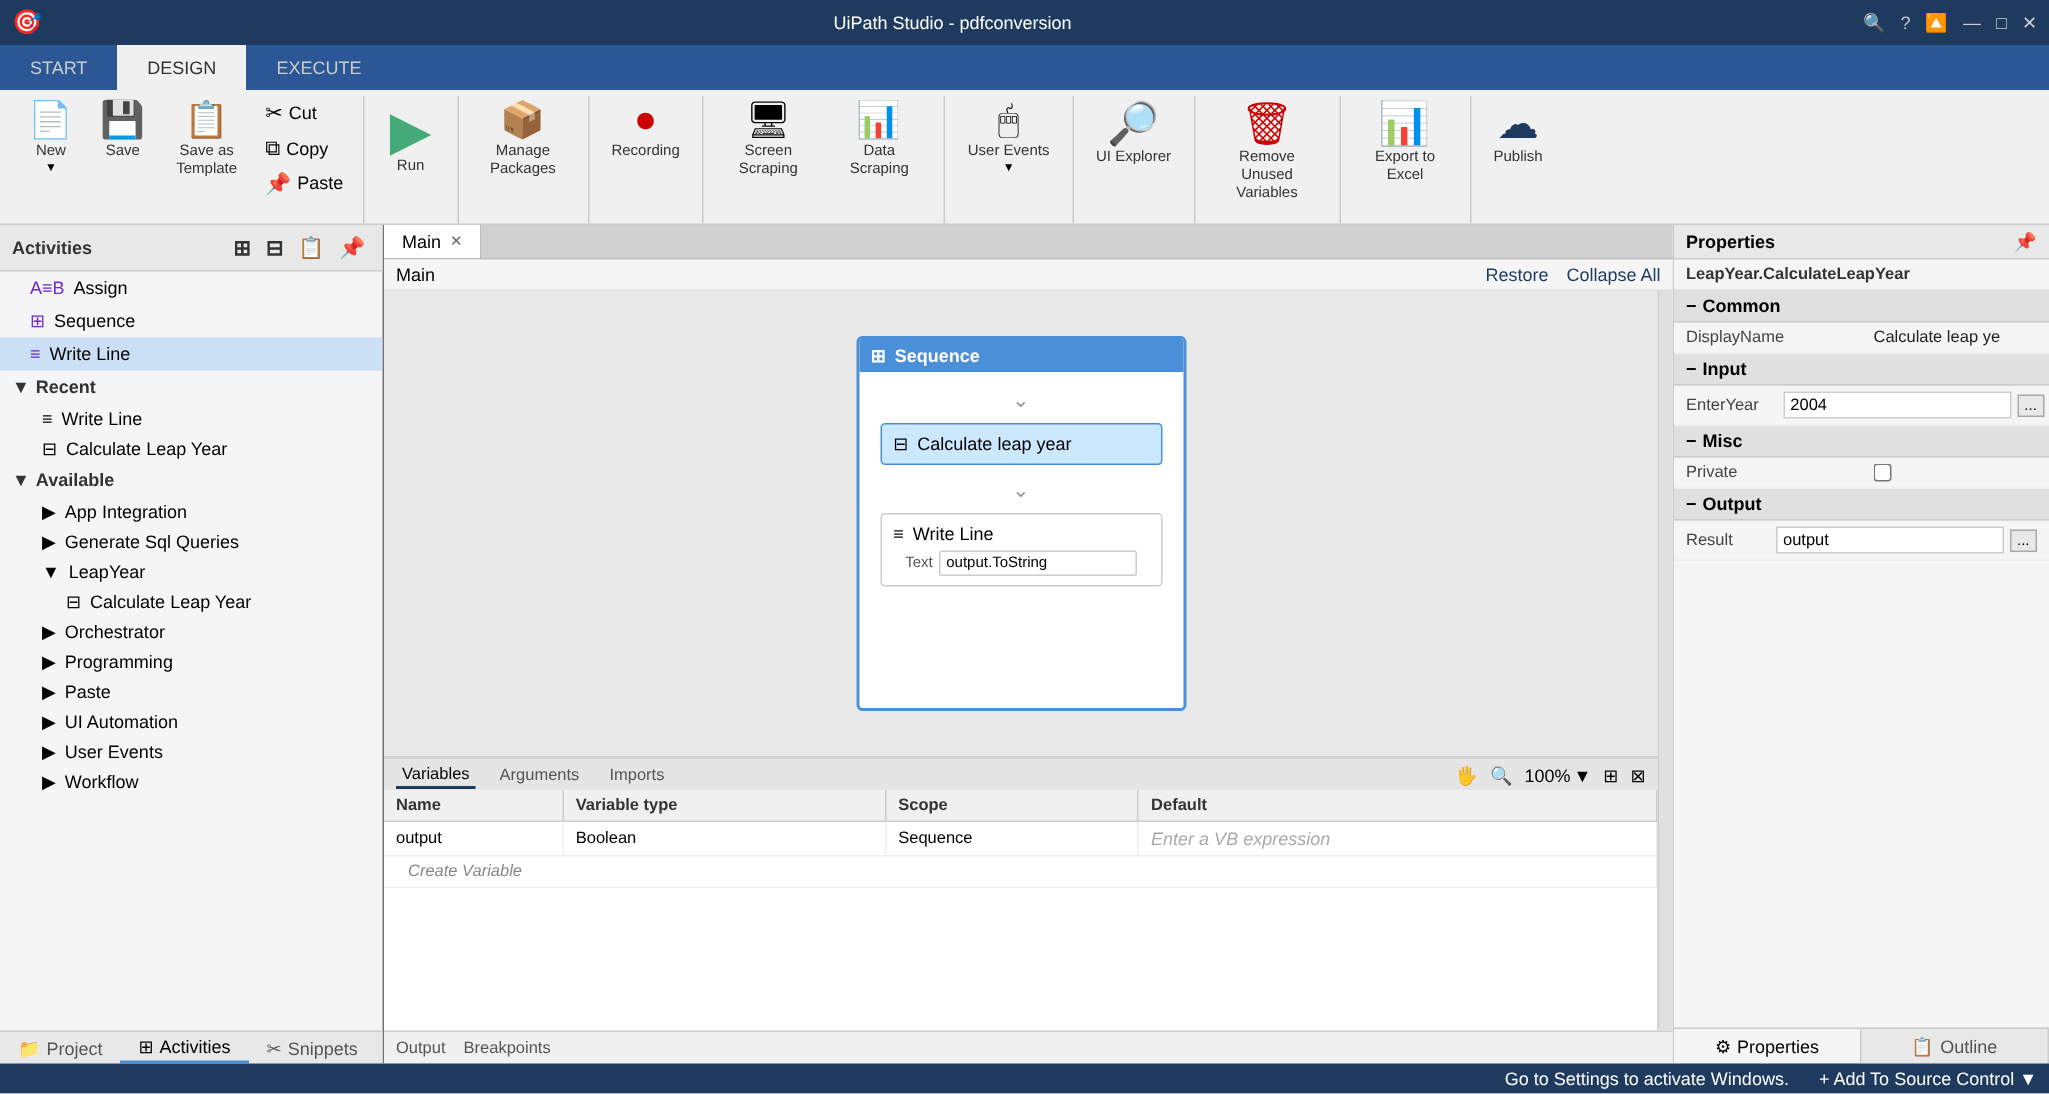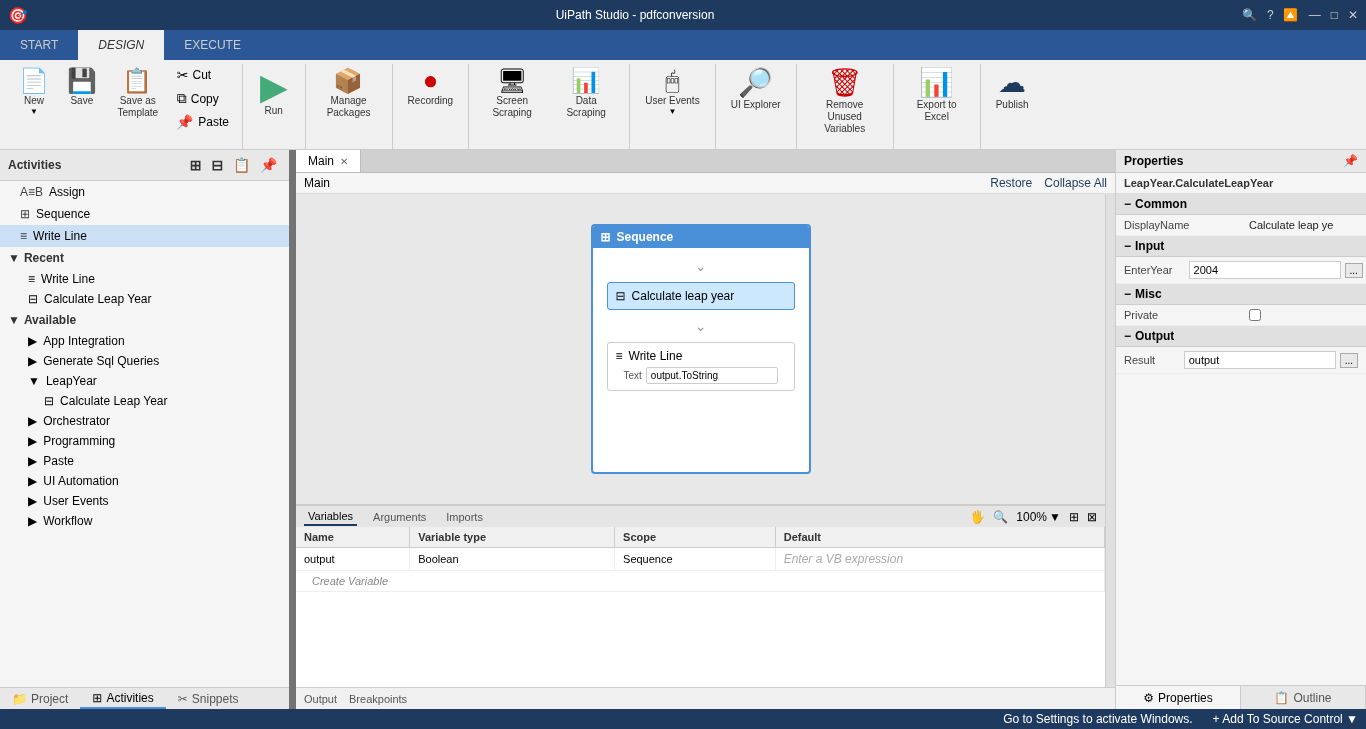--- a/index.html
+++ b/index.html
@@ -8,50 +8,50 @@
     
     .title-bar { background: #1e3a5f; color: white; height: 30px; display: flex; align-items: center; justify-content: space-between; padding: 0 8px; }
     .title-bar-left { display: flex; gap: 4px; }
     .title-bar-center { flex: 1; text-align: center; font-size: 12px; }
     .title-bar-right { display: flex; gap: 10px; font-size: 14px; cursor: pointer; }
     .title-bar-right span { color: #ccc; }
 
     
     .tab-bar { background: #2b5797; display: flex; height: 30px; }
     .tab-item { padding: 0 20px; display: flex; align-items: center; color: #ccc; cursor: pointer; font-size: 12px; }
-    .tab-item.active { background: #f0f0f0; color: #333; font-style: italic; }
+    .tab-item.active { background: #f0f0f0; color: #333; }
 
     
     .ribbon { background: #f0f0f0; border-bottom: 1px solid #ccc; display: flex; align-items: stretch; padding: 4px 4px 0 4px; min-height: 90px; }
     .ribbon-group { display: flex; align-items: flex-start; padding: 0 8px; border-right: 1px solid #ccc; gap: 4px; }
     .ribbon-group:last-child { border-right: none; }
     .ribbon-btn { display: flex; flex-direction: column; align-items: center; justify-content: flex-start; padding: 4px 6px; cursor: pointer; border: 1px solid transparent; border-radius: 2px; min-width: 40px; max-width: 70px; text-align: center; }
     .ribbon-btn .icon { font-size: 24px; line-height: 1; margin-bottom: 2px; }
     .ribbon-btn .label { font-size: 10px; color: #333; line-height: 1.2; word-break: break-word; }
     .ribbon-btn-small { display: flex; align-items: center; gap: 4px; padding: 2px 4px; cursor: pointer; border: 1px solid transparent; border-radius: 2px; }
     .ribbon-btn-small .icon-sm { font-size: 14px; }
     .ribbon-small-group { display: flex; flex-direction: column; justify-content: center; gap: 1px; }
     .ribbon-btn-large { display: flex; flex-direction: column; align-items: center; justify-content: flex-start; padding: 4px 8px; cursor: pointer; border: 1px solid transparent; border-radius: 2px; }
     .ribbon-btn-large .icon-lg { font-size: 32px; line-height: 1; }
     .ribbon-btn-large .label { font-size: 10px; color: #333; }
 
     
     .main-area { display: flex; flex: 1; overflow: hidden; }
 
     
-    .left-panel { width: 296px; background: #f5f5f5; border-right: 7px solid #737373; display: flex; flex-direction: column; }
+    .left-panel { width: 256px; background: #f5f5f5; border-right: 1px solid #737373; display: flex; flex-direction: column; }
     .panel-header { background: #e8e8e8; padding: 4px 8px; display: flex; align-items: center; justify-content: space-between; border-bottom: 1px solid #ccc; font-weight: bold; font-size: 11px; color: #333; }
     .panel-header-icons { display: flex; gap: 4px; }
     .panel-icon { cursor: pointer; padding: 2px; border: 1px solid transparent; border-radius: 2px; font-size: 14px; }
     .search-box { padding: 4px; border-bottom: 1px solid #ccc; }
     .search-input { width: 100%; padding: 3px 6px; border: 1px solid #aaa; border-radius: 2px; font-size: 11px; }
     .activities-list { flex: 1; overflow-y: auto; }
     .activity-item { padding: 4px 8px 4px 20px; cursor: pointer; display: flex; align-items: center; gap: 6px; }
     .activity-item.selected { background: #cce0f5; }
-    .activity-icon { font-size: 12px; color: #404040; }
+    .activity-icon { font-size: 12px; color: #6d28d9; }
     .section-header { padding: 4px 8px; font-weight: bold; color: #333; display: flex; align-items: center; gap: 4px; cursor: pointer; }
     .tree-item { padding: 3px 8px 3px 28px; cursor: pointer; display: flex; align-items: center; gap: 6px; }
     .tree-sub-item { padding: 3px 8px 3px 44px; cursor: pointer; display: flex; align-items: center; gap: 6px; }
 
     
     .center-panel { flex: 1; display: flex; flex-direction: column; background: #fff; border-right: 1px solid #ccc; }
     .document-tabs { background: #d0d0d0; display: flex; align-items: center; border-bottom: 1px solid #bbb; }
     .doc-tab { padding: 4px 12px; display: flex; align-items: center; gap: 6px; cursor: pointer; background: #e8e8e8; border-right: 1px solid #bbb; font-size: 11px; }
     .doc-tab.active { background: #fff; }
     .doc-tab-close { font-size: 10px; color: #666; cursor: pointer; }

